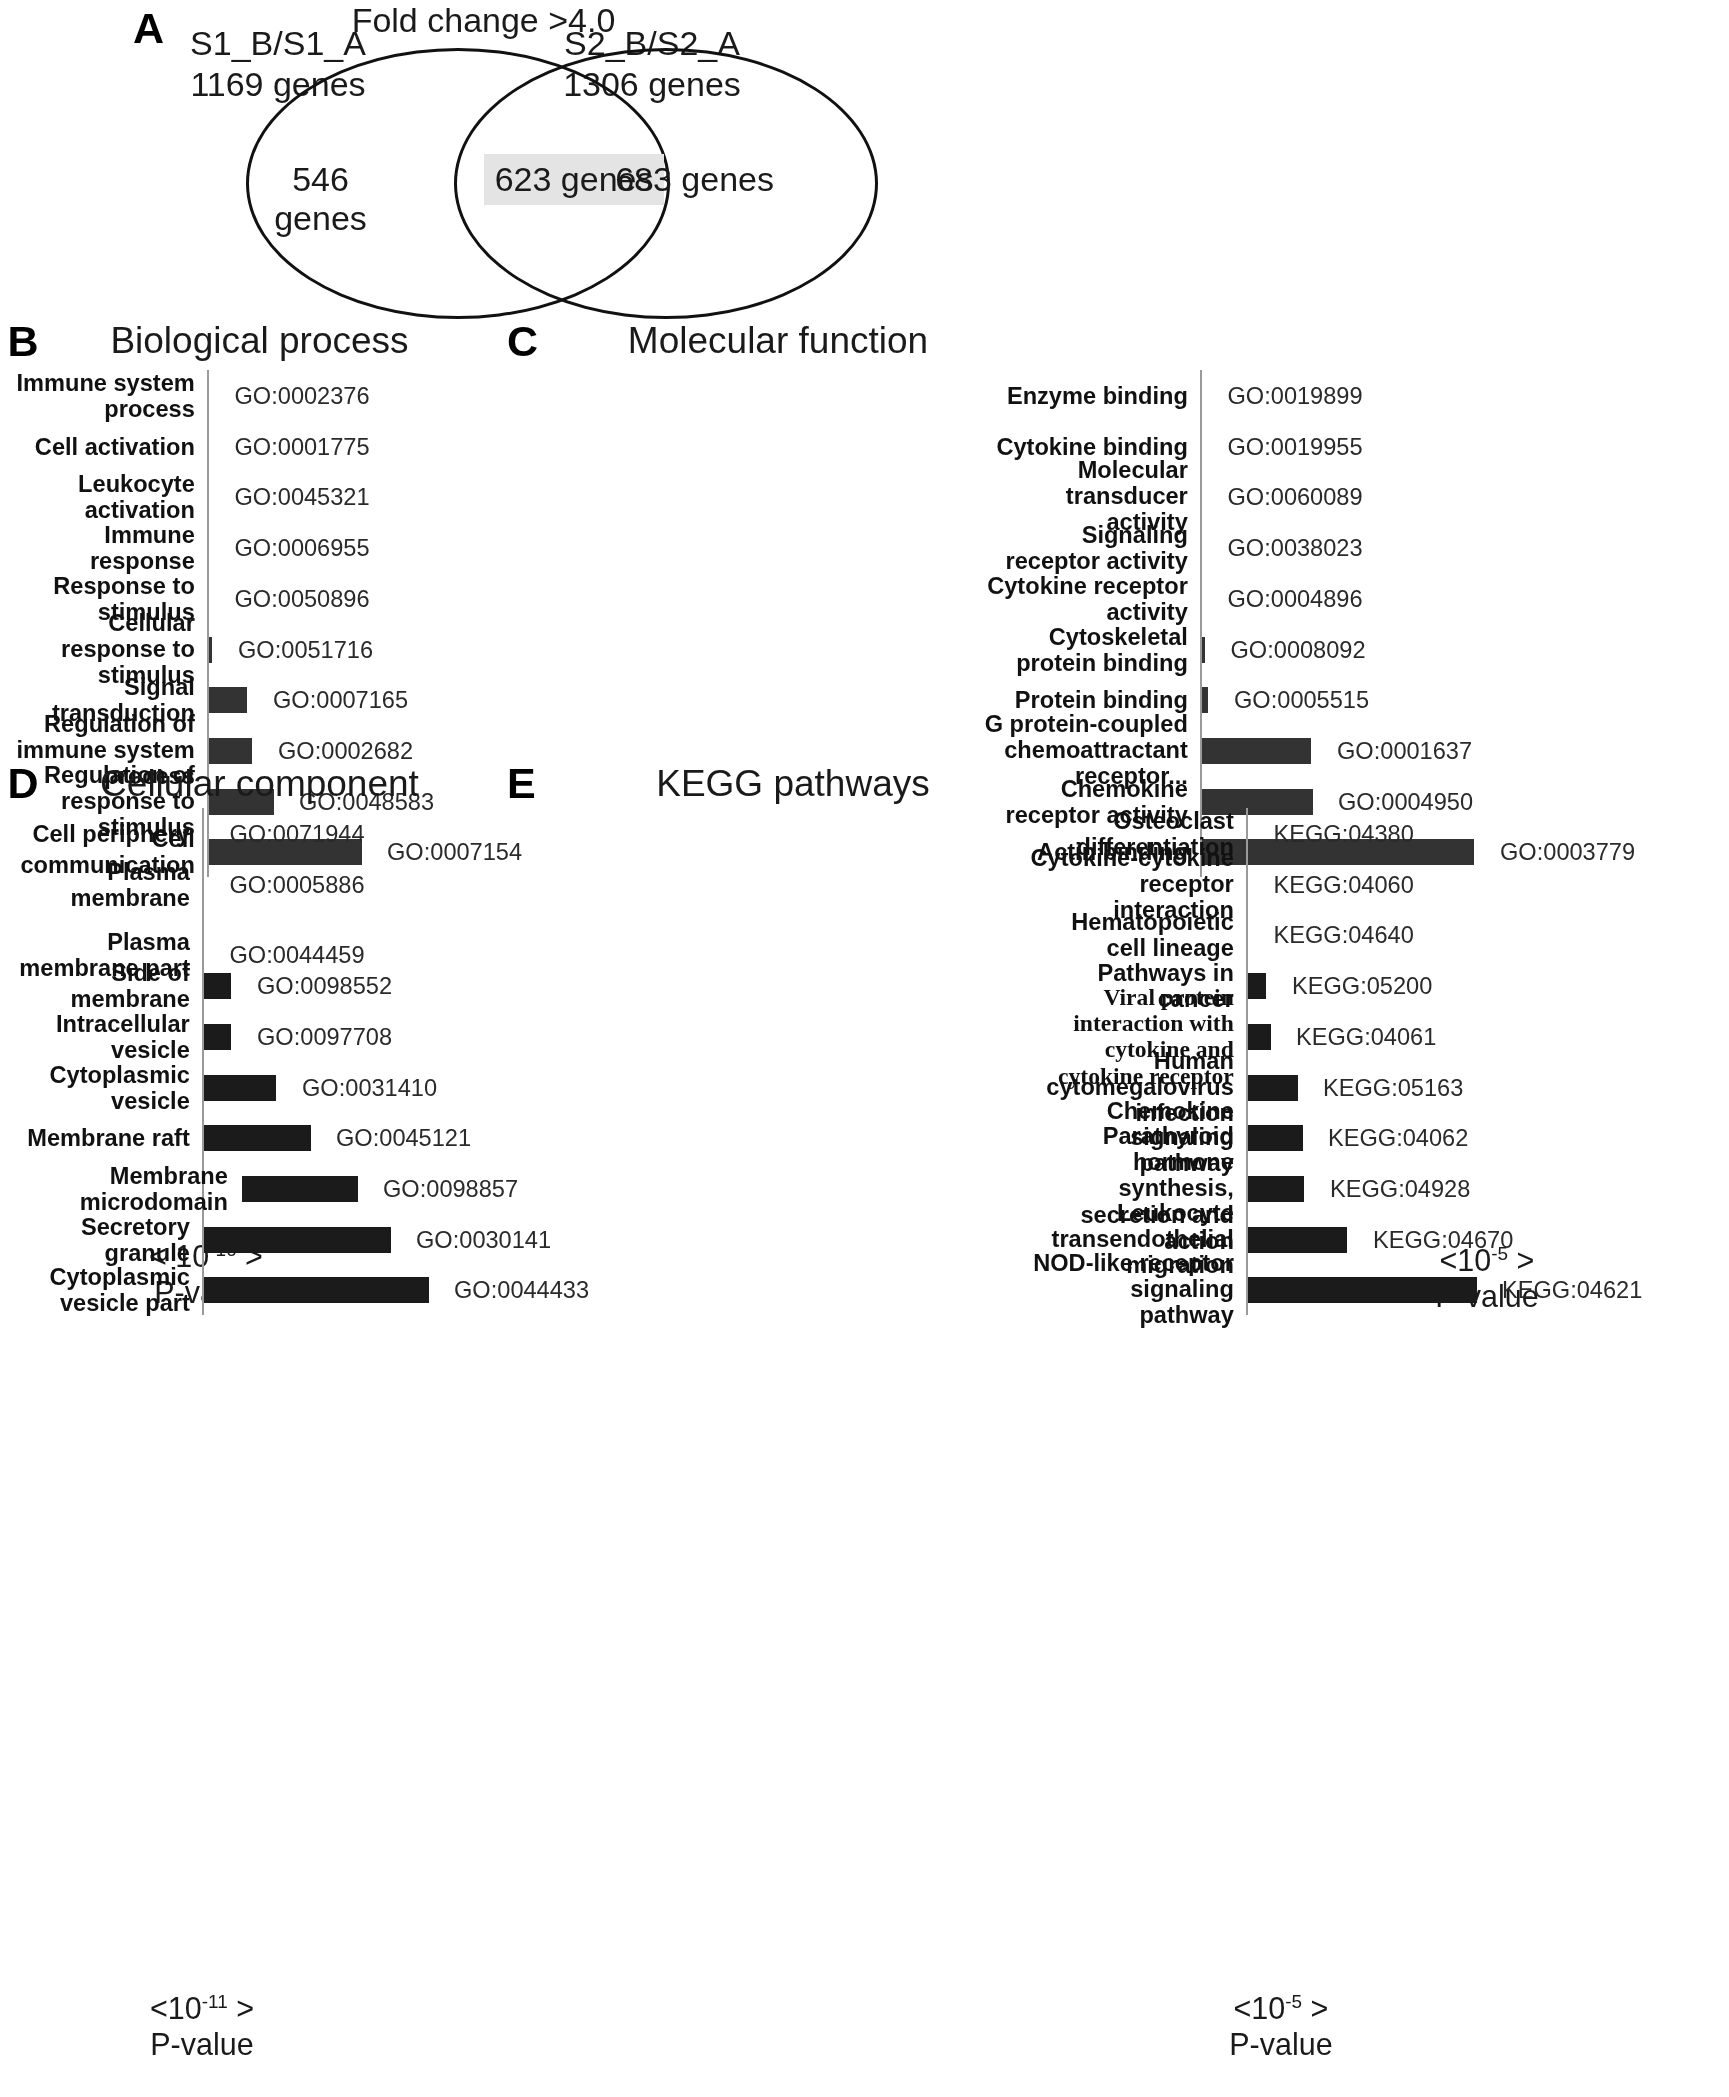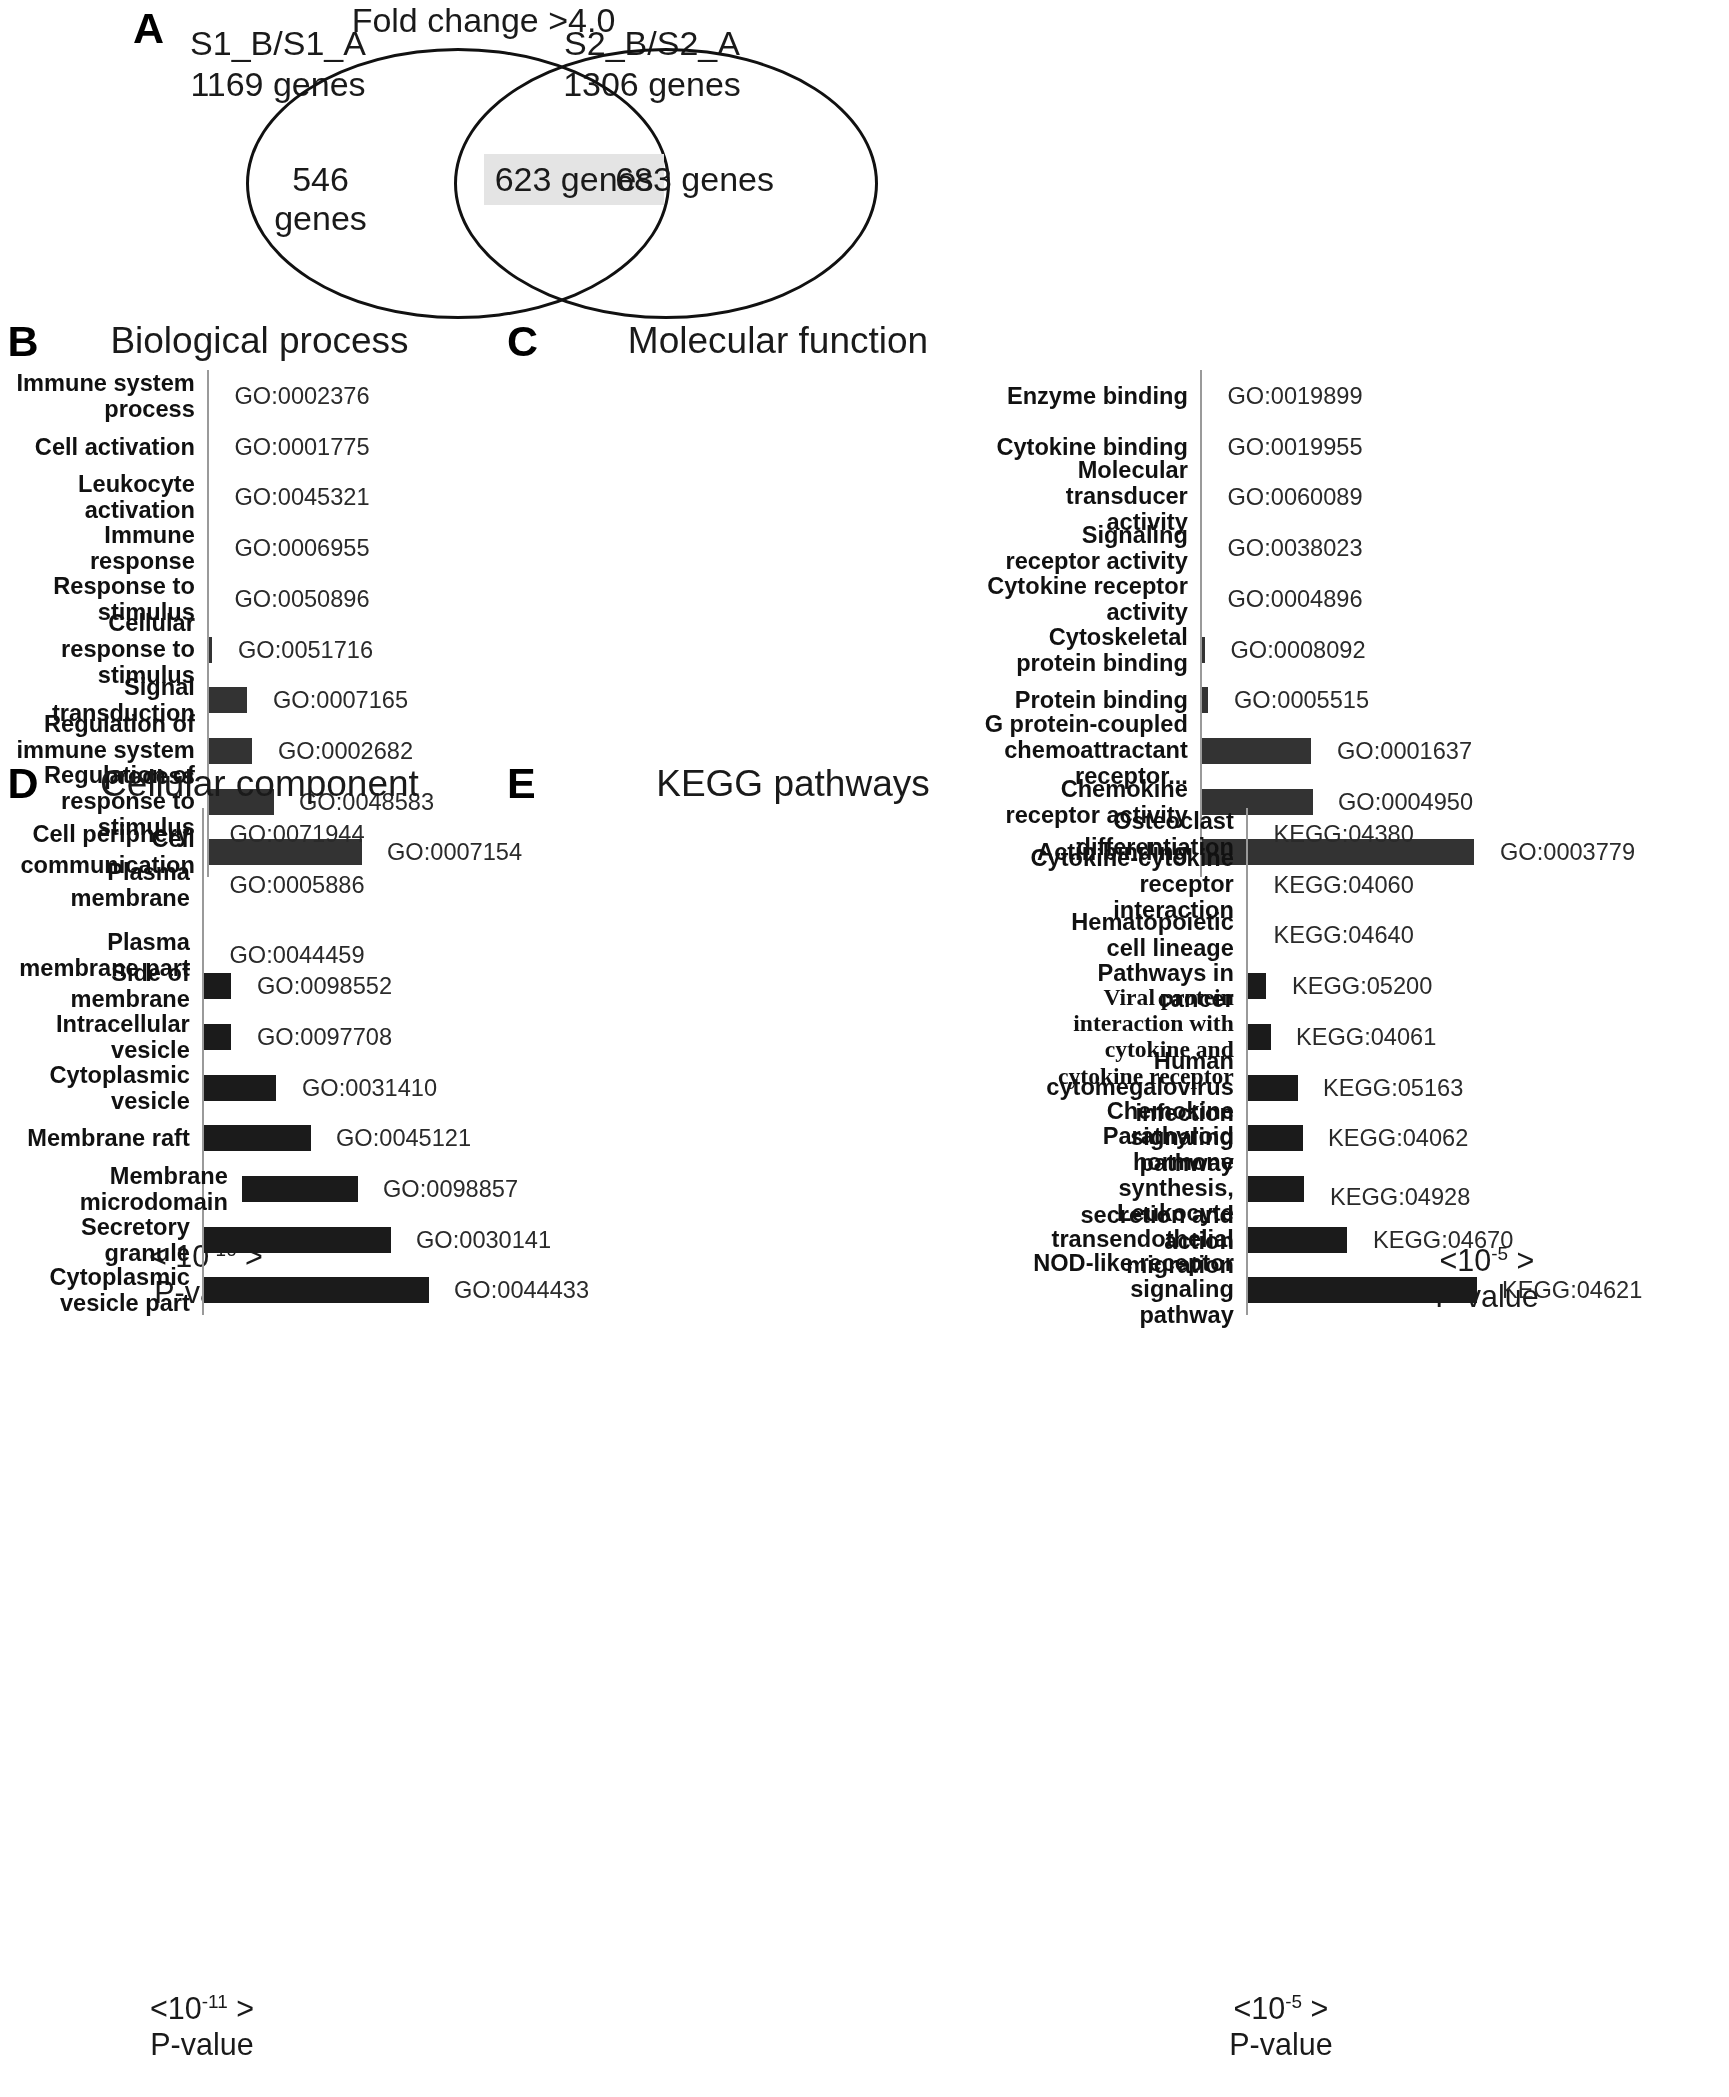--- a/index.html
+++ b/index.html
@@ -245,21 +245,21 @@
       <div class="goid" style="left: 77px; top: 50%; transform: translateY(-50%);">KEGG:05163</div>
     </div>
     <div class="row" style="position: absolute; left: 0px; top: 304px; height: 51px; width: 100%;">
       <div class="cat" style="width: 204px; top: 50%; transform: translateY(-50%);">Chemokine signaling pathway</div>
       <div class="bar black" style="left: 1.5px; width: 55px; top: 50%; margin-top: -13px; background: rgb(27, 27, 27);"></div>
       <div class="goid" style="left: 82px; top: 50%; transform: translateY(-50%);">KEGG:04062</div>
     </div>
     <div class="row" style="position: absolute; left: 0px; top: 355px; height: 51px; width: 100%;">
       <div class="cat" style="width: 204px; top: 50%; transform: translateY(-50%);">Parathyroid hormone synthesis, secretion and action</div>
       <div class="bar black" style="left: 1.5px; width: 56px; top: 50%; margin-top: -13px; background: rgb(27, 27, 27);"></div>
-      <div class="goid" style="left: 84px; top: 50%; transform: translateY(-50%); margin-top: 8px;">KEGG:04928</div>
+      <div class="goid" style="left: 84px; top: 50%; transform: translateY(-50%);">KEGG:04928</div>
     </div>
     <div class="row" style="position: absolute; left: 0px; top: 406px; height: 51px; width: 100%;">
       <div class="cat" style="width: 204px; top: 50%; transform: translateY(-50%);">Leukocyte transendothelial migration</div>
       <div class="bar black" style="left: 1.5px; width: 99px; top: 50%; margin-top: -13px; background: rgb(27, 27, 27);"></div>
       <div class="goid" style="left: 127px; top: 50%; transform: translateY(-50%);">KEGG:04670</div>
     </div>
     <div class="row" style="position: absolute; left: 0px; top: 456px; height: 51px; width: 100%;">
       <div class="cat" style="width: 204px; top: 50%; transform: translateY(-50%);">NOD-like receptor signaling pathway</div>
       <div class="bar black" style="left: 1.5px; width: 229px; top: 50%; margin-top: -13px; background: rgb(27, 27, 27);"></div>
       <div class="goid" style="left: 256px; top: 50%; transform: translateY(-50%);">KEGG:04621</div>

